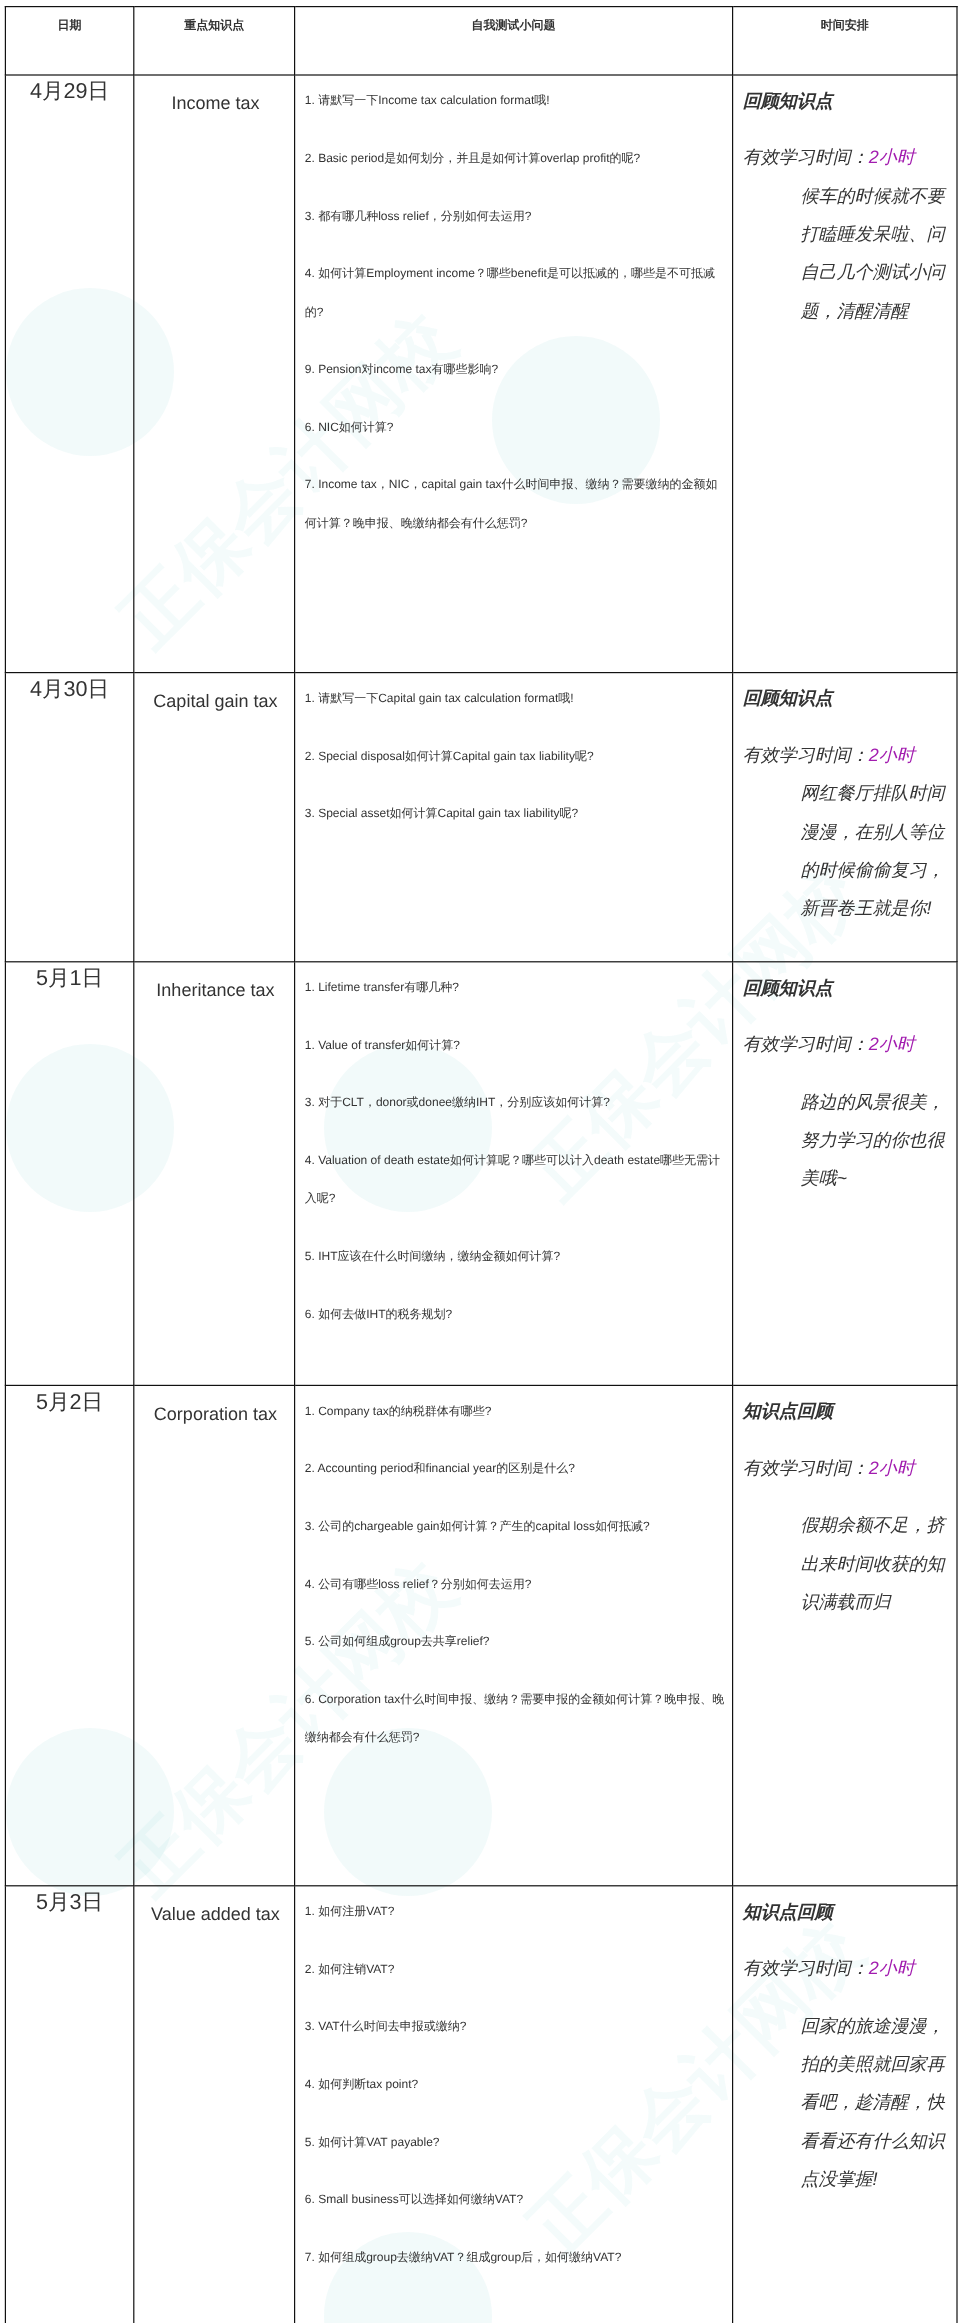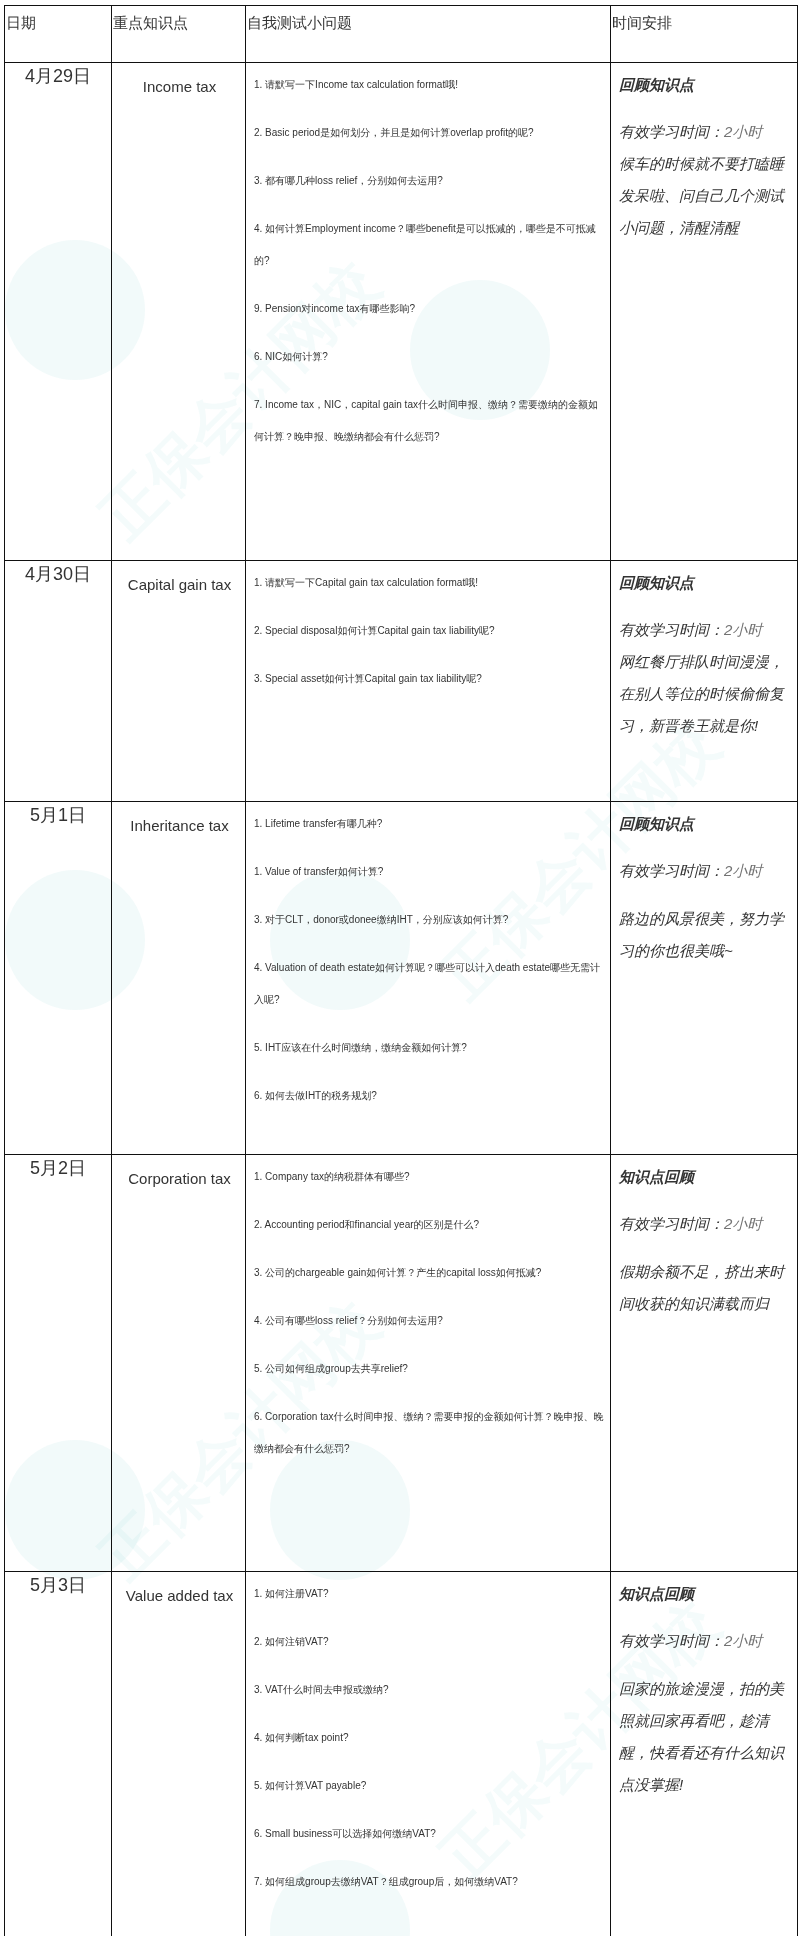--- a/index.html
+++ b/index.html
@@ -3,35 +3,35 @@
 <meta charset="utf-8">
 <style>
   html, body { margin: 0; padding: 0; background: #ffffff; }
   body { width: 802px; height: 1936px; position: relative; overflow: hidden;
          font-family: "Liberation Sans", "DejaVu Sans", sans-serif; color: #333333; }
   .wm { position: absolute; pointer-events: none; }
   .wm-circle { width: 140px; height: 140px; border-radius: 50%; background: rgba(64,190,180,0.07); }
   .wm-text { font-size: 60px; font-weight: bold; color: rgba(64,190,180,0.06); transform: rotate(-45deg); white-space: nowrap; }
   table.plan { position: absolute; left: 4px; top: 5px; width: 793px; border-collapse: collapse; table-layout: fixed; }
   table.plan th, table.plan td { border: 1.5px solid #111111; vertical-align: top; }
-  table.plan th { height: 47px; font-size: 15px; font-weight: normal; color: #333333; text-align: left; vertical-align: top; padding-top: 8px; }
+  table.plan th { height: 47px; font-size: 10px; font-weight: bold; color: #333333; text-align: center; vertical-align: top; padding-top: 8px; }
   col.c-date { width: 107px; }
   col.c-topic { width: 134px; }
   col.c-q { width: 365px; }
   col.c-time { width: 187px; }
   td.date { text-align: center; vertical-align: middle; font-size: 18px; }
   td.topic { font-size: 15px; padding: 8px 6px 0 8px; line-height: 32px; text-align: center; }
   td.questions { font-size: 10px; padding: 6px 6px 10px 8px; }
   td.questions p { margin: 0 0 16px 0; line-height: 32px; }
   td.questions p:last-child { margin-bottom: 0; }
   td.schedule { font-size: 15px; padding: 6px 6px 0 8px; font-style: italic; }
   td.schedule .s-title { font-weight: bold; line-height: 32px; margin-bottom: 15px; }
   td.schedule .s-time { line-height: 32px; }
-  td.schedule .s-hours { color: #737373; }
-  td.schedule .s-note { line-height: 32px; }
+  td.schedule .s-hours { color: #a21caf; }
+  td.schedule .s-note { line-height: 32px; margin-left: 48px; }
   td.schedule .gap { margin-top: 16px; }
 </style>
 </head>
 <body>
 
 <div class="wm wm-circle" style="left:5px; top:240px;"></div>
 <div class="wm wm-circle" style="left:410px; top:280px;"></div>
 <div class="wm wm-circle" style="left:5px; top:870px;"></div>
 <div class="wm wm-circle" style="left:270px; top:870px;"></div>
 <div class="wm wm-circle" style="left:5px; top:1440px;"></div>

